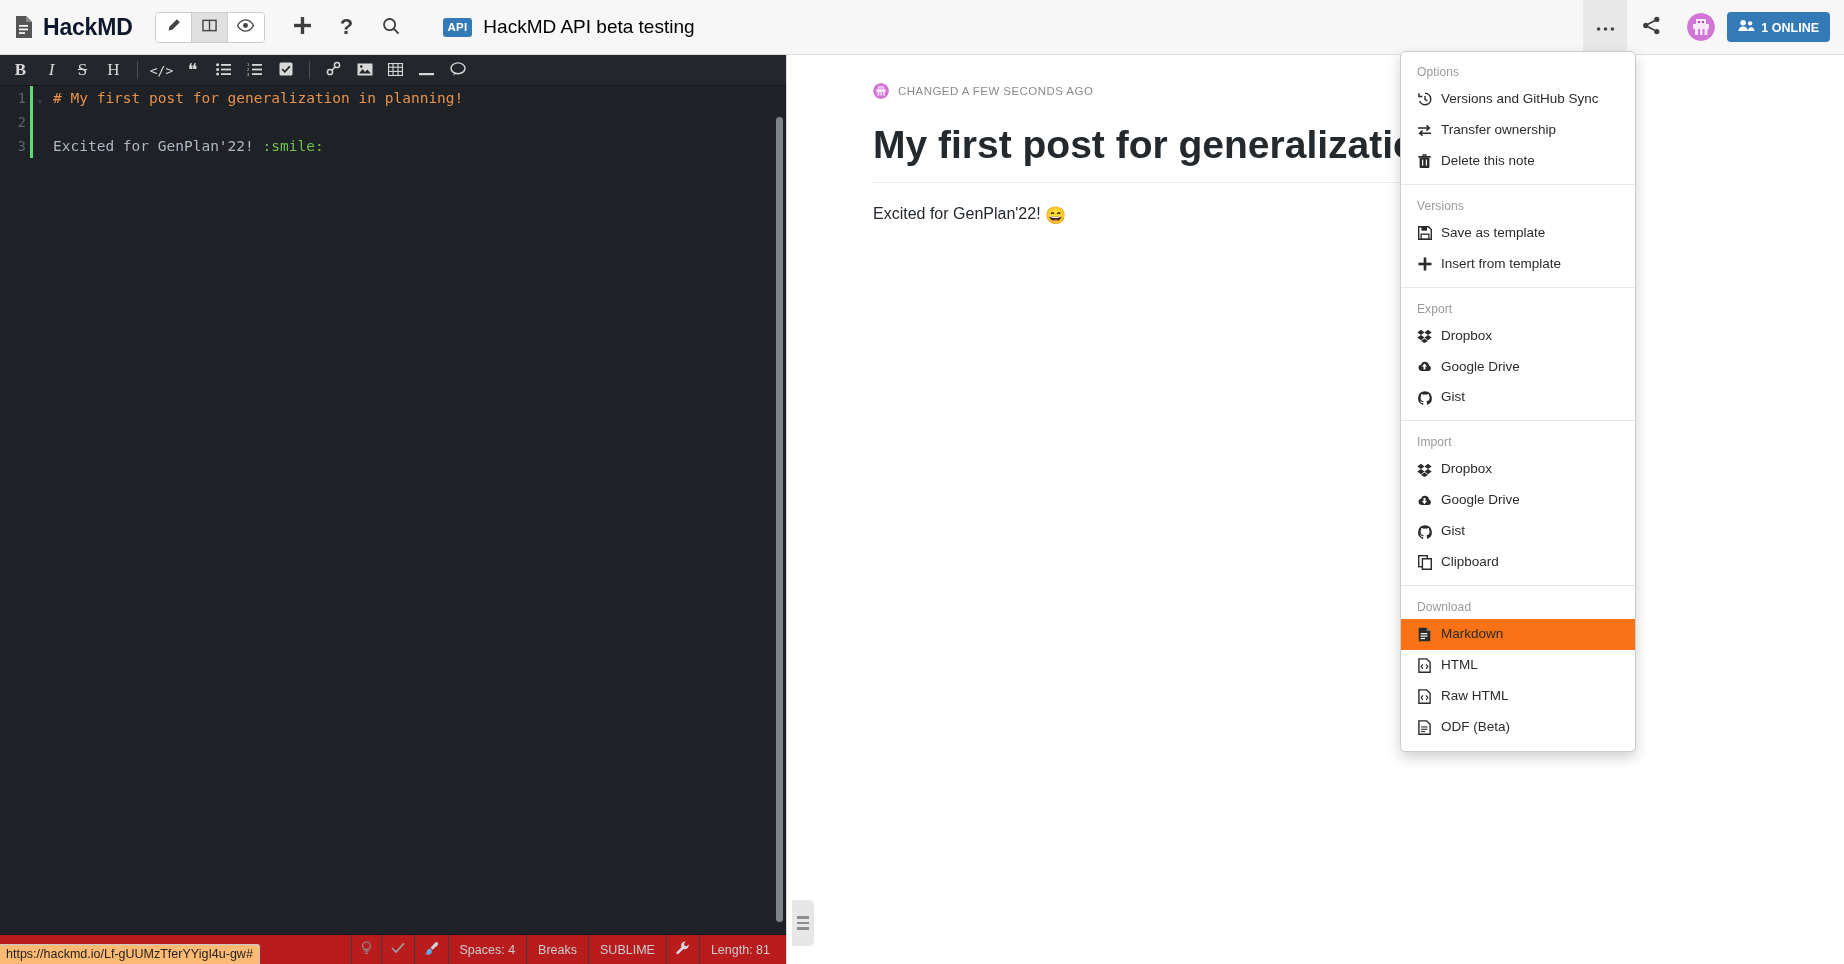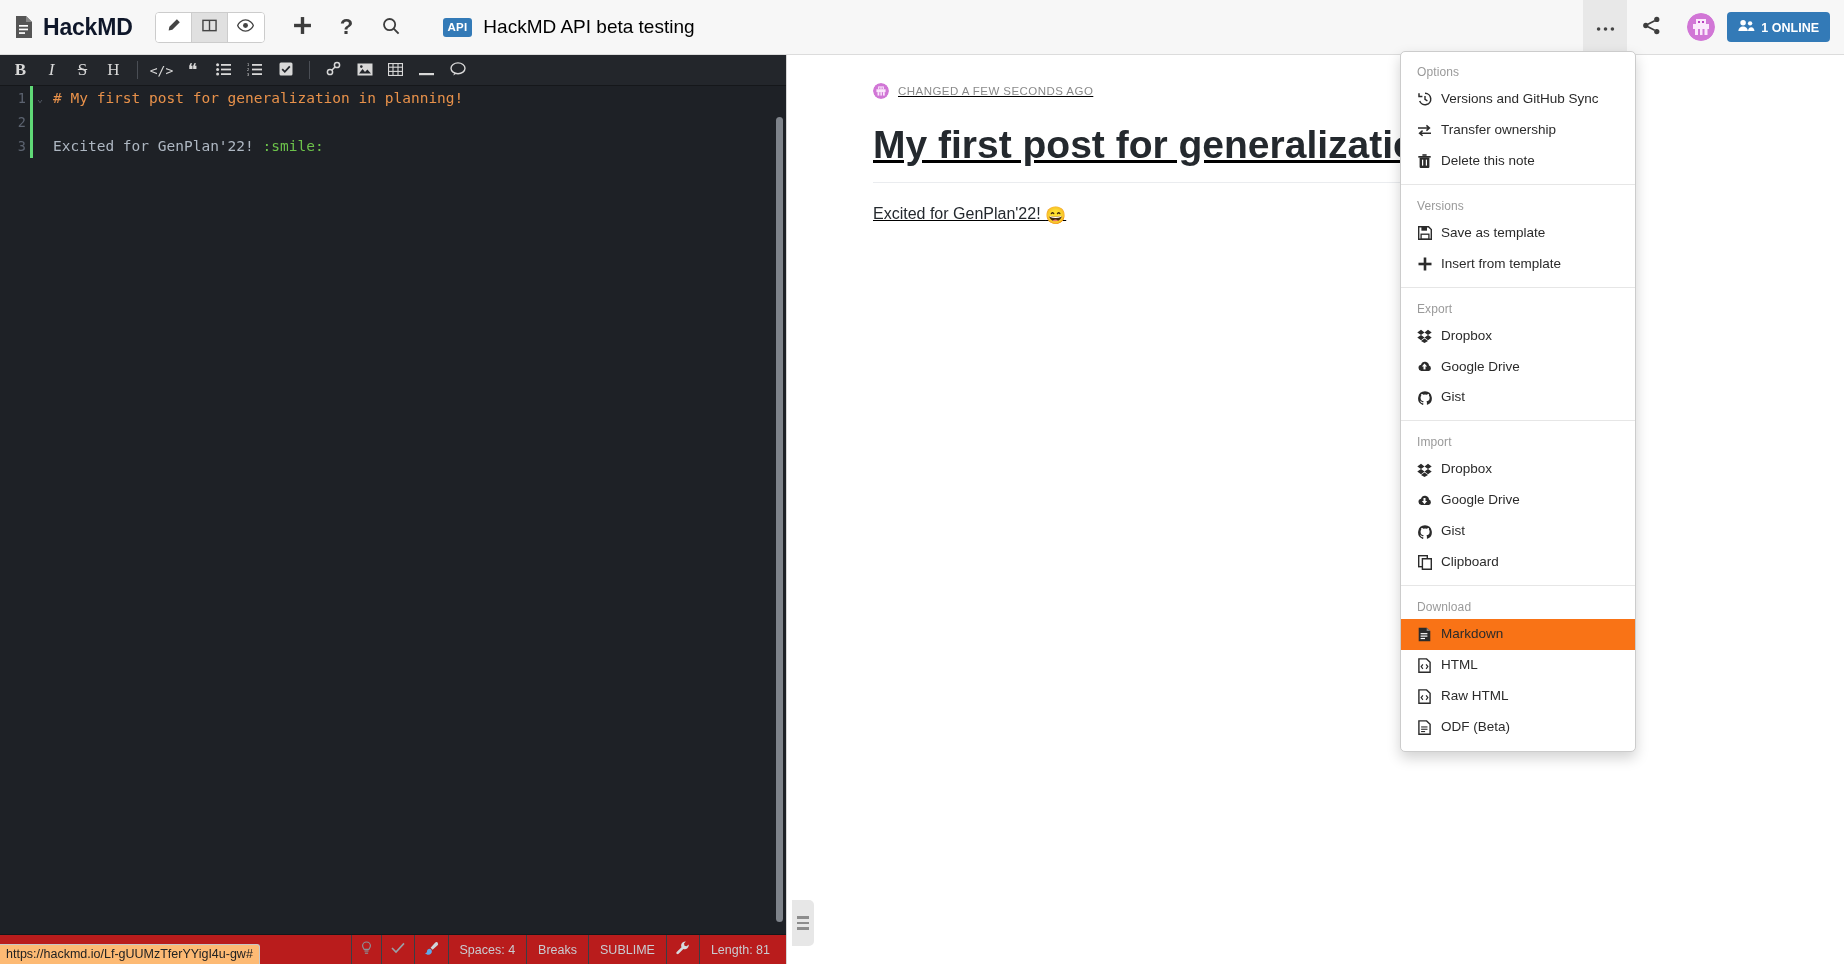--- a/index.html
+++ b/index.html
@@ -146,21 +146,20 @@
     white-space: nowrap; z-index: 40;
     border-right: 1px solid #c8c8c8; border-top: 1px solid #c8c8c8;
   }
 
   
   #preview-pane {
     position: absolute; top: 55px; left: 786px;
     width: 836px; height: 909px;
     background: #fff; border-left: 1px solid #d6d6d6;
     overflow: hidden;
-    text-decoration: underline;
   }
   #preview-actions {
     position: absolute; top: 18px; right: 22px;
     display: flex; align-items: center; gap: 26px; z-index: 5;
   }
   .pv-icon-btn {
     width: 28px; height: 28px; display: flex;
     align-items: center; justify-content: center;
     background: transparent; border: none; cursor: pointer; color: #777;
   }

